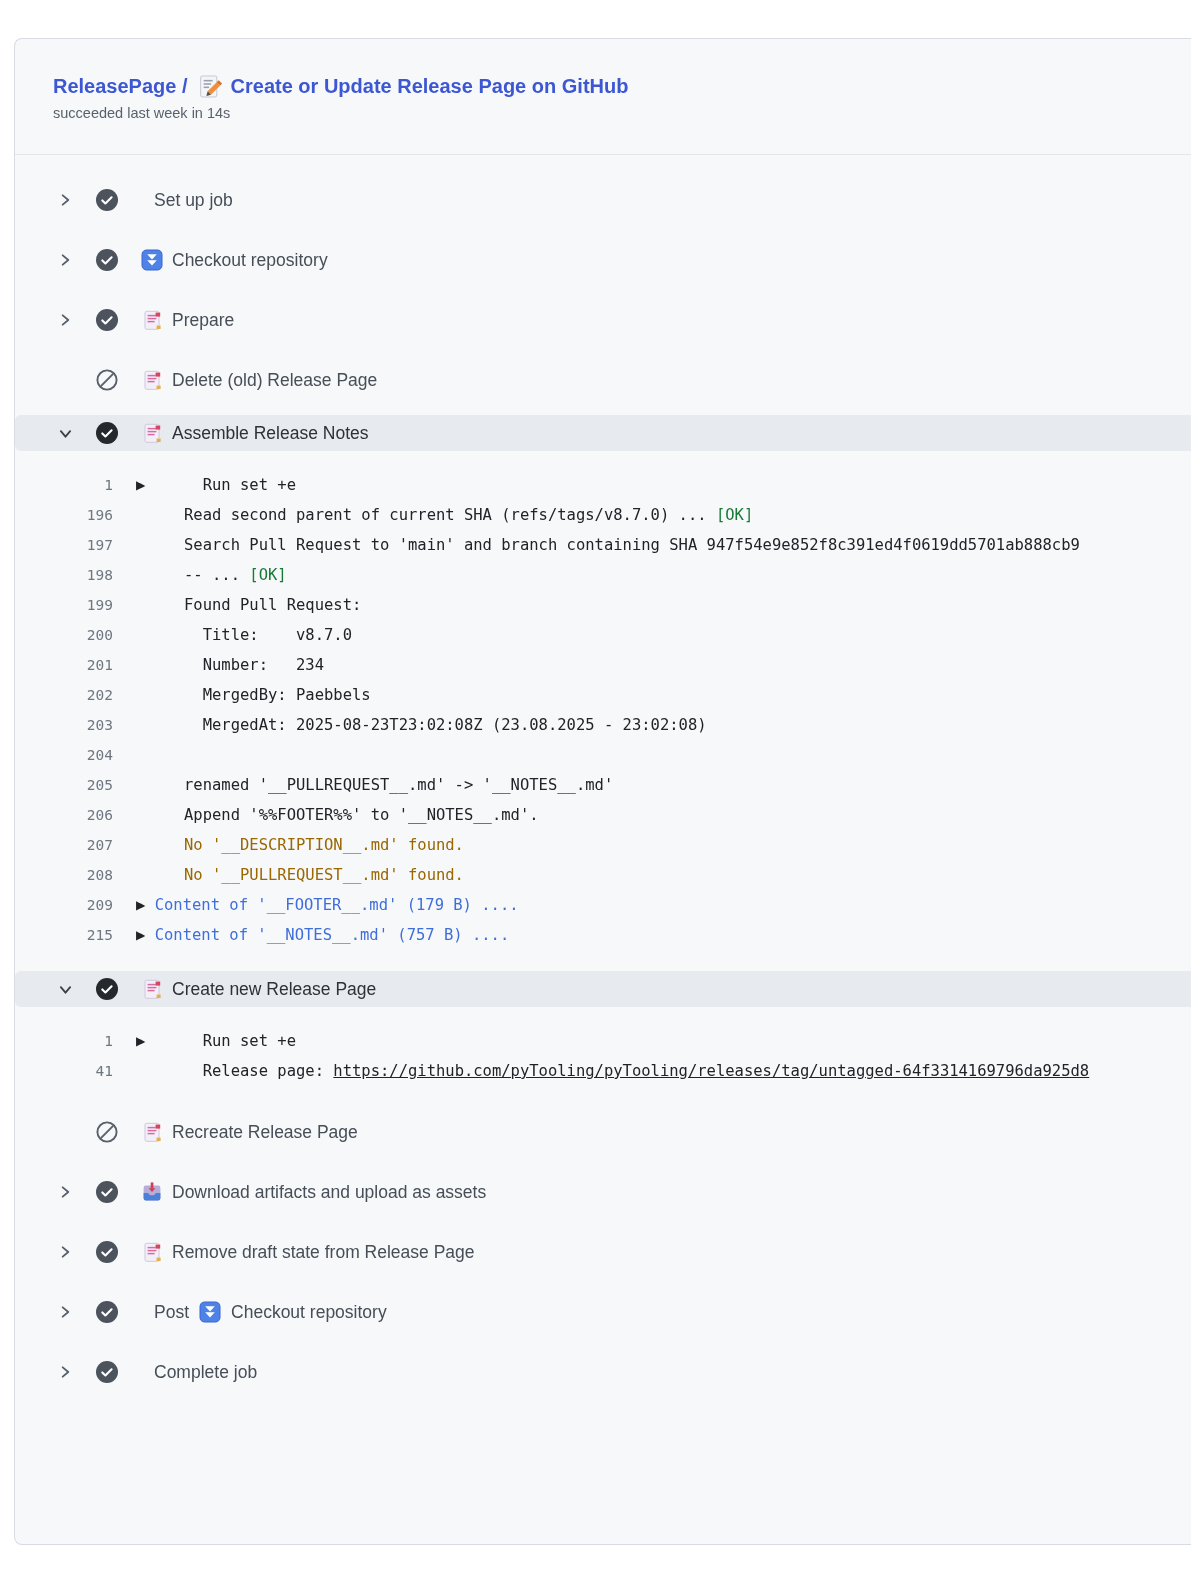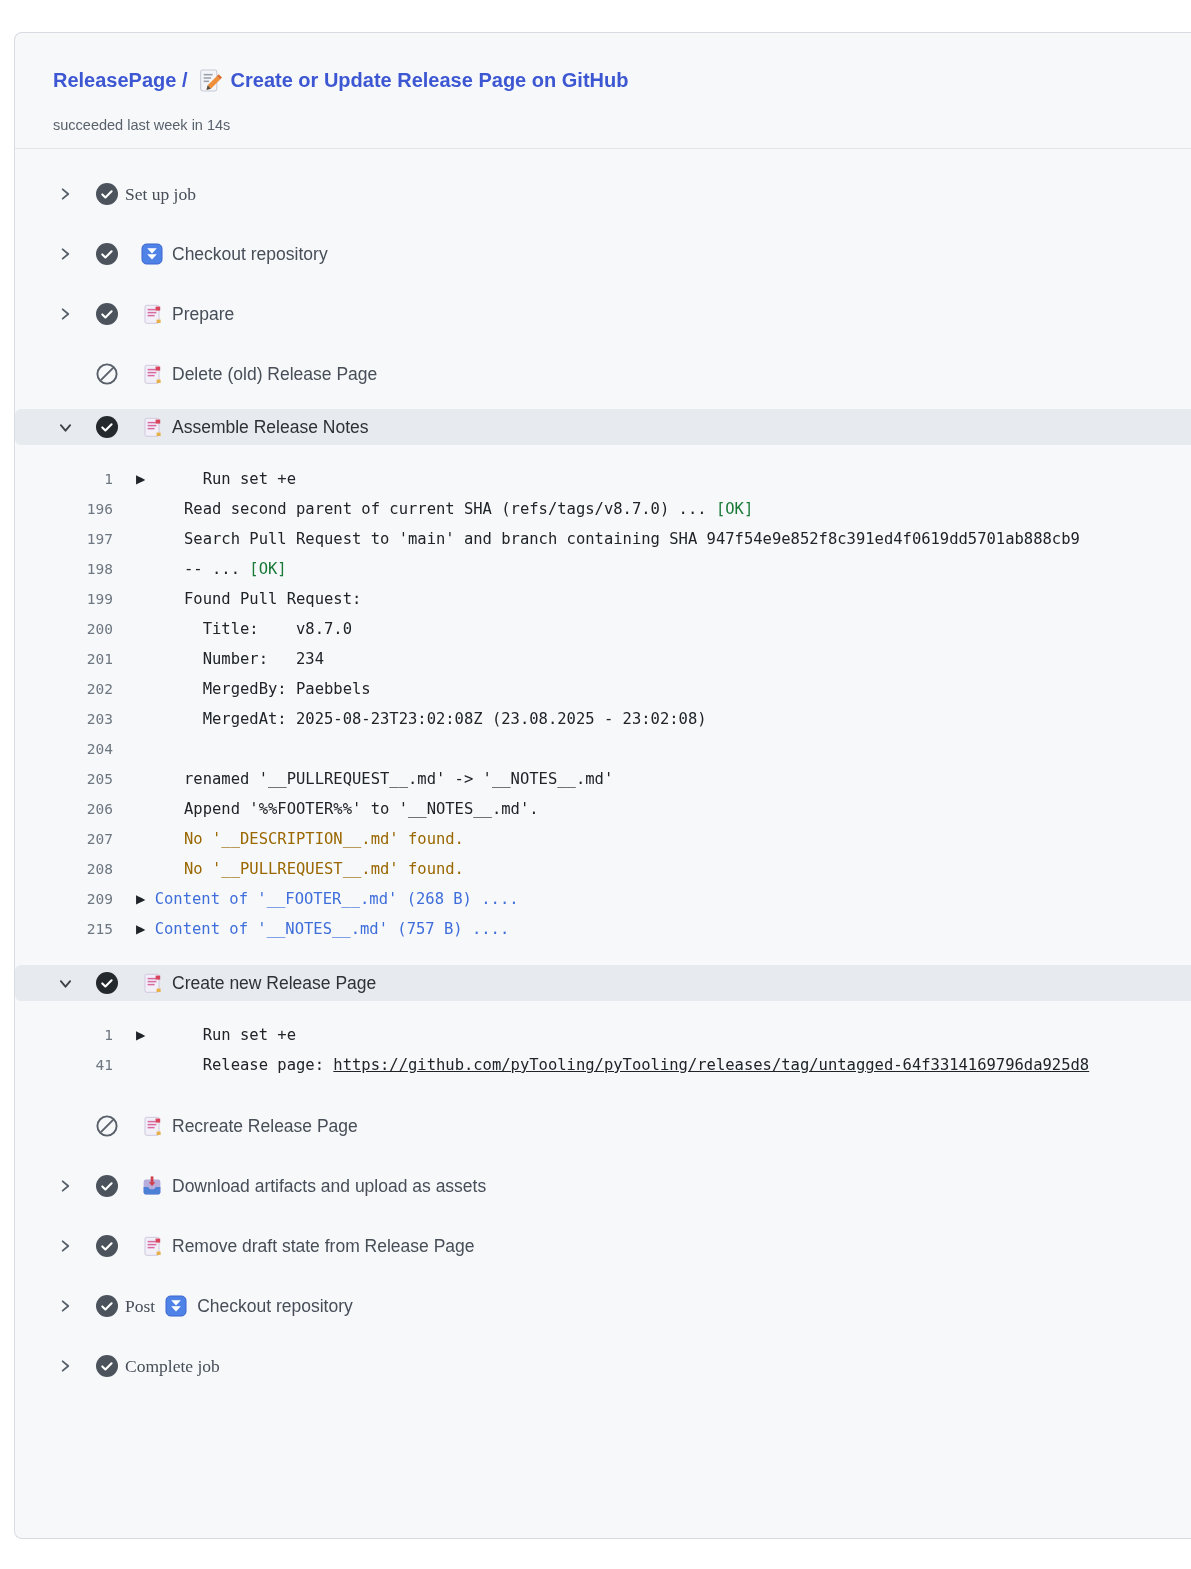--- a/index.html
+++ b/index.html
@@ -2,38 +2,38 @@
 <html><head>
 <meta charset="utf-8">
 <style>
   html,body{margin:0;padding:0;}
   body{
     width:1191px;height:1569px;background:#ffffff;position:relative;
     font-family:"Liberation Sans","DejaVu Sans",sans-serif;
     -webkit-font-smoothing:antialiased;overflow:hidden;
   }
   .card{
-    position:absolute;left:14px;top:32px;right:0;height:1507px;
+    position:absolute;left:14px;top:38px;right:0;height:1507px;
     background:#f6f8fa;border:1px solid #d8dce2;border-right:none;
     border-radius:8px 0 0 8px;box-sizing:border-box;
   }
   
   .card-header{padding:33px 38px 0 38px;border-bottom:1px solid #e3e6ea;height:82px;box-sizing:content-box;}
   .title-row{display:flex;align-items:center;gap:9px;line-height:28px;}
   .crumb,.wf-title{font-size:20px;font-weight:600;color:#3d57d3;white-space:nowrap;}
   .memo{width:25px;height:25px;flex:none;}
-  .status-line{margin-top:23px;font-size:14.5px;color:#59626c;}
+  .status-line{margin-top:5px;font-size:14.5px;color:#59626c;}
   
   .steps{padding-top:15px;}
   .step{display:flex;align-items:center;height:60px;padding-left:44px;}
   .chev{width:13px;height:14px;flex:none;display:flex;align-items:center;}
   .circ{width:22px;height:22px;flex:none;margin-left:24px;}
   .sicon{width:22px;height:22px;flex:none;margin-left:23px;}
   .slabel{font-size:17.5px;color:#474e57;margin-left:9px;white-space:nowrap;}
-  .slabel.no-ic{margin-left:7px;font-family:Liberation Serif, serif;}
+  .slabel.no-ic{margin-left:36px;}
   .sicon.inline{margin-left:10px;}
   .slabel.after-inline{margin-left:10px;}
   
   .sect{margin-top:5px;}
   .sect-head{
     display:flex;align-items:center;height:36px;padding-left:44px;
     background:#e7eaee;border-radius:6px 0 0 6px;
   }
   .sect-head .slabel{color:#2c3238;}
   
@@ -263,21 +263,21 @@
         <div class="log-line">
           <span class="ln">207</span>
           <span class="lt"><span class="txt warn">No '__DESCRIPTION__.md' found.</span></span>
         </div>
         <div class="log-line">
           <span class="ln">208</span>
           <span class="lt"><span class="txt warn">No '__PULLREQUEST__.md' found.</span></span>
         </div>
         <div class="log-line">
           <span class="ln">209</span>
-          <span class="lt"><span class="pre">▶ </span><span class="lnk">Content of '__FOOTER__.md' (268 B) ....</span></span>
+          <span class="lt"><span class="pre">▶ </span><span class="lnk">Content of '__FOOTER__.md' (179 B) ....</span></span>
         </div>
         <div class="log-line">
           <span class="ln">215</span>
           <span class="lt"><span class="pre">▶ </span><span class="lnk">Content of '__NOTES__.md' (757 B) ....</span></span>
         </div>
       </div>
     </div>
 
     <div class="sect" style="margin-top:0;">
       <div class="sect-head">

